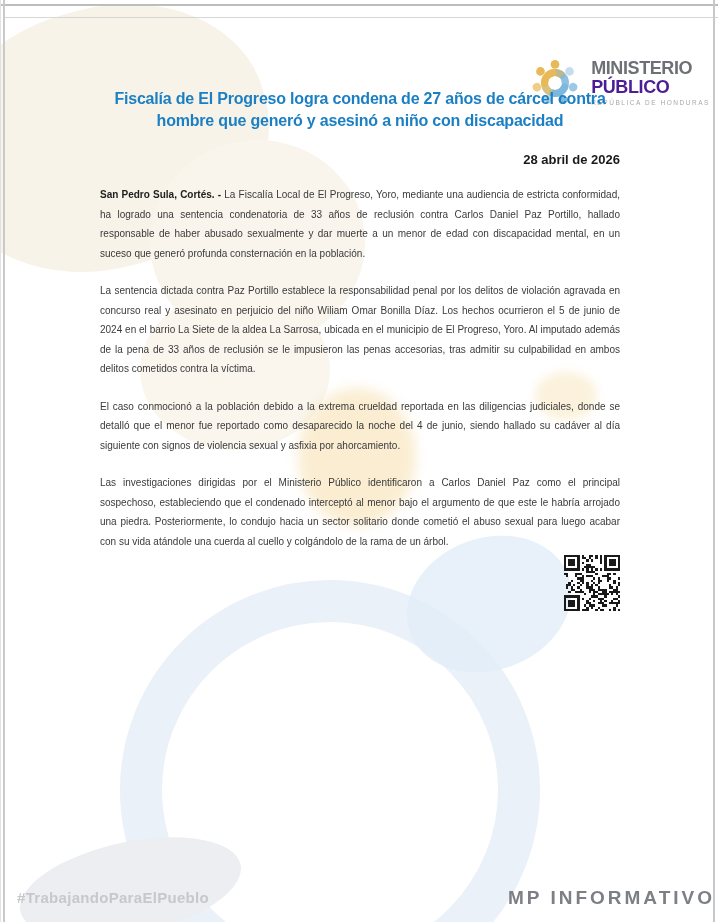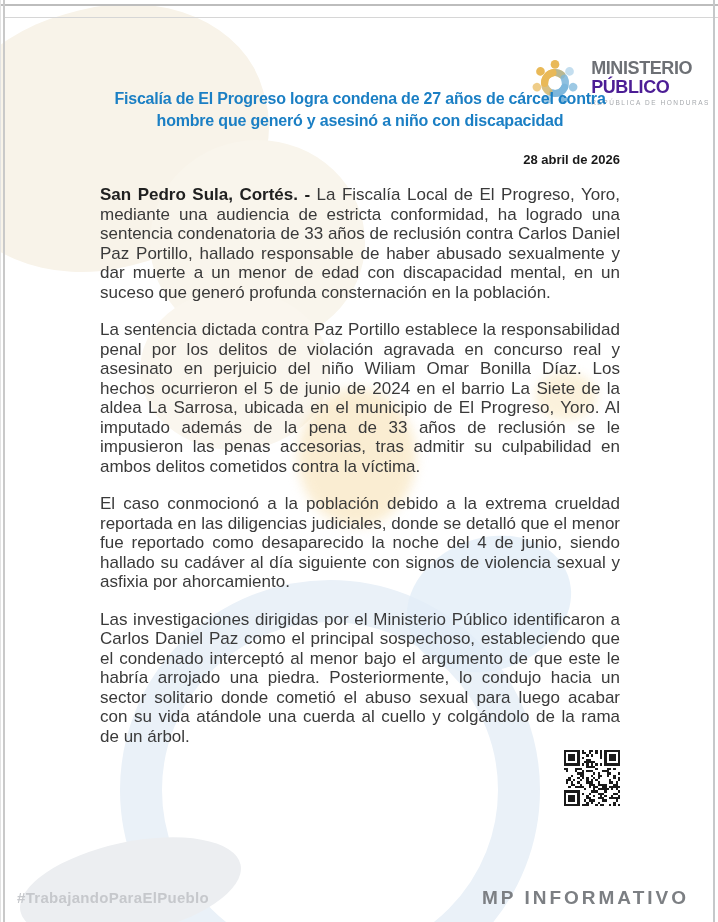--- a/index.html
+++ b/index.html
@@ -28,26 +28,26 @@
   .logo{position:absolute;top:12px;right:8px;display:flex;align-items:flex-start;gap:7px;z-index:2;margin-top:40px;}
   .emblem{width:58px;height:58px;margin-top:2px;}
   .logo-text{padding-top:7px;}
   .logo-title{font-size:18px;font-weight:bold;color:#6d7075;line-height:19px;letter-spacing:-0.4px;}
   .logo-tagline{font-size:6.5px;color:#a6a9ad;letter-spacing:1.55px;margin-top:2px;white-space:nowrap;}
   
   .content{position:absolute;left:100px;right:98px;top:88px;z-index:2;}
   .headline{font-weight:bold;font-size:16px;line-height:22px;text-align:center;letter-spacing:-0.2px;}
   .hl-line{white-space:nowrap;}
   .date{text-align:right;font-weight:bold;font-size:13px;margin-top:20px;}
-  .body-par{text-align:justify;font-size:17px;line-height:19.5px;margin:18px 0 0 0;}
+  .body-par{text-align:justify;font-size:10px;line-height:19.5px;margin:18px 0 0 0;}
   .body-par strong{color:#202020;}
   .qr-row{text-align:right;margin-top:4px;}
   .qr{display:inline-block;width:56px;height:56px;line-height:0;}
   
-  .footer{position:absolute;left:17px;right:29px;bottom:10px;display:flex;justify-content:space-between;align-items:flex-end;z-index:2;}
+  .footer{position:absolute;left:17px;right:3px;bottom:10px;display:flex;justify-content:space-between;align-items:flex-end;z-index:2;}
   .hashtags{font-weight:bold;font-size:15px;line-height:28px;letter-spacing:0.3px;}
   .brand{font-weight:bold;font-size:19px;letter-spacing:3px;padding-bottom:3px;white-space:nowrap;}
 </style>
 </head>
 <body>
 
 <div class="page">
 
   <div class="wm wm-cream-1"></div>
   <div class="wm wm-cream-2"></div>

